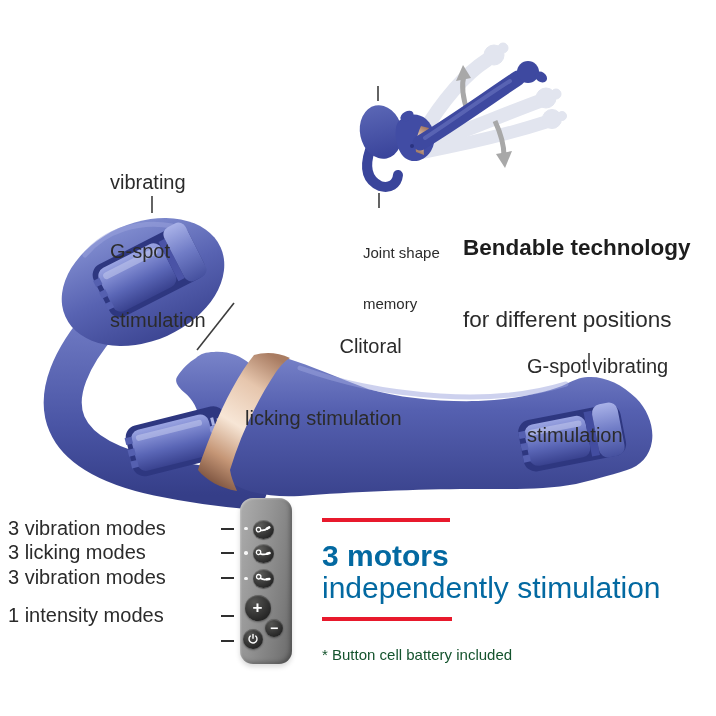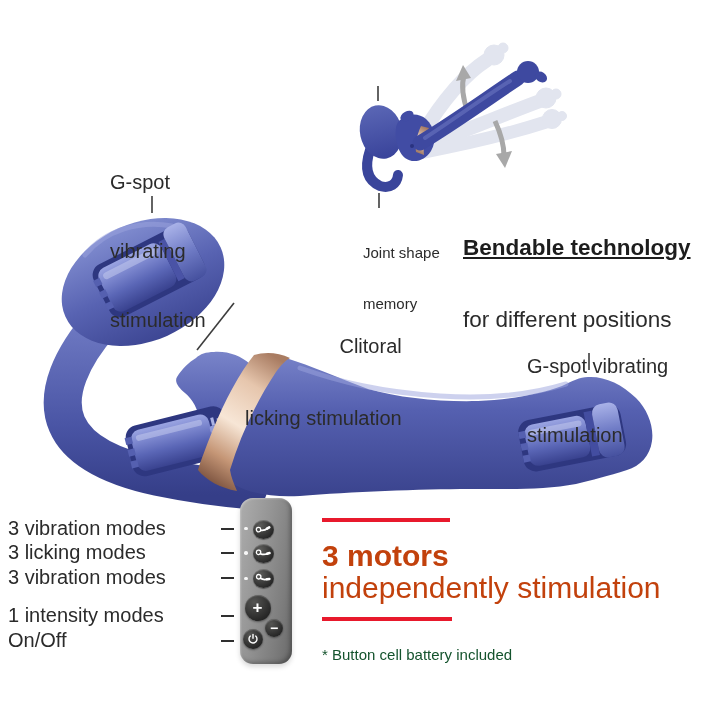--- a/index.html
+++ b/index.html
@@ -6,25 +6,25 @@
   .canvas{
     position:relative;width:716px;height:716px;background:#ffffff;overflow:hidden;
     font-family:"Liberation Sans",sans-serif;color:#2b2b2b;
   }
   .art{position:absolute;left:0;top:0;}
   .txt{position:absolute;white-space:pre;color:#2b2b2b;}
   .callout{font-size:20px;line-height:23px;}
   .callout-cl{font-size:20px;line-height:24px;}
   .inset-label{font-size:15px;line-height:17px;}
   .caption{font-size:22.5px;line-height:24px;}
-  .caption .b{font-weight:700;color:#1d1d1d;text-decoration:underline;}
+  .caption .b{font-weight:700;color:#1d1d1d;}
   .remote-label{font-size:20px;line-height:21px;position:absolute;left:0;width:217px;text-align:left;white-space:pre;padding-left:8px;}
   .dash{position:absolute;width:13px;height:2.5px;background:#2f2f2f;}
   .redline{position:absolute;height:4px;background:#e8192c;}
-  .headline{position:absolute;left:322px;top:540px;line-height:32px;font-size:30px;color:#c2410c;}
+  .headline{position:absolute;left:322px;top:540px;line-height:32px;font-size:30px;color:#0369a1;}
   .headline .b{font-weight:700;}
   .footnote{position:absolute;left:322px;top:646px;font-size:15px;color:#14532d;}
   .remote{
     position:absolute;left:240px;top:498px;width:52px;height:166px;border-radius:13px;
     background:linear-gradient(100deg,#adadad 0%,#959595 40%,#7d7d7d 75%,#696969 100%);
     box-shadow:inset 1px 1px 2px rgba(255,255,255,.35), inset -2px -2px 4px rgba(0,0,0,.28), 0 3px 5px rgba(0,0,0,.15);
   }
   .mode-btn{
     position:absolute;width:21px;height:19px;border-radius:50%;
     background:radial-gradient(circle at 35% 28%,#5c5c5a,#262626 75%);
@@ -199,38 +199,37 @@
   <div class="txt inset-label" style="left:363px;top:210px;">
     <div>Joint shape</div>
     <div>memory</div>
   </div>
   <div class="txt caption" style="left:463px;top:188px;">
     <div class="b">Bendable technology</div>
     <div>for different positions</div>
   </div>
 
   <div class="txt callout" style="left:110px;top:125px;">
+    <div>vibrating</div>
     <div>G-spot</div>
-    <div>vibrating</div>
     <div>stimulation</div>
   </div>
   <div class="txt callout-cl" style="left:245px;top:286px;text-align:right;">
     <div>Clitoral</div>
     <div>licking stimulation</div>
   </div>
   <div class="txt callout" style="left:527px;top:309px;">
     <div>G-spot vibrating</div>
     <div>stimulation</div>
   </div>
 
   <div class="remote-label" style="top:518px;">3 vibration modes</div>
   <div class="remote-label" style="top:542px;">3 licking modes</div>
   <div class="remote-label" style="top:567px;">3 vibration modes</div>
   <div class="remote-label" style="top:605px;">1 intensity modes</div>
-  <div class="remote-label" style="top:630px;">On/Off</div>
   <div class="dash" style="left:221px;top:527.5px;"></div>
   <div class="dash" style="left:221px;top:551.5px;"></div>
   <div class="dash" style="left:221px;top:576.5px;"></div>
   <div class="dash" style="left:221px;top:614.5px;"></div>
   <div class="dash" style="left:221px;top:639.5px;"></div>
 
   <div class="remote">
     <div class="dot" style="left:4px;top:28.5px;"></div>
     <div class="dot" style="left:4px;top:53px;"></div>
     <div class="dot" style="left:4px;top:78.5px;"></div>

